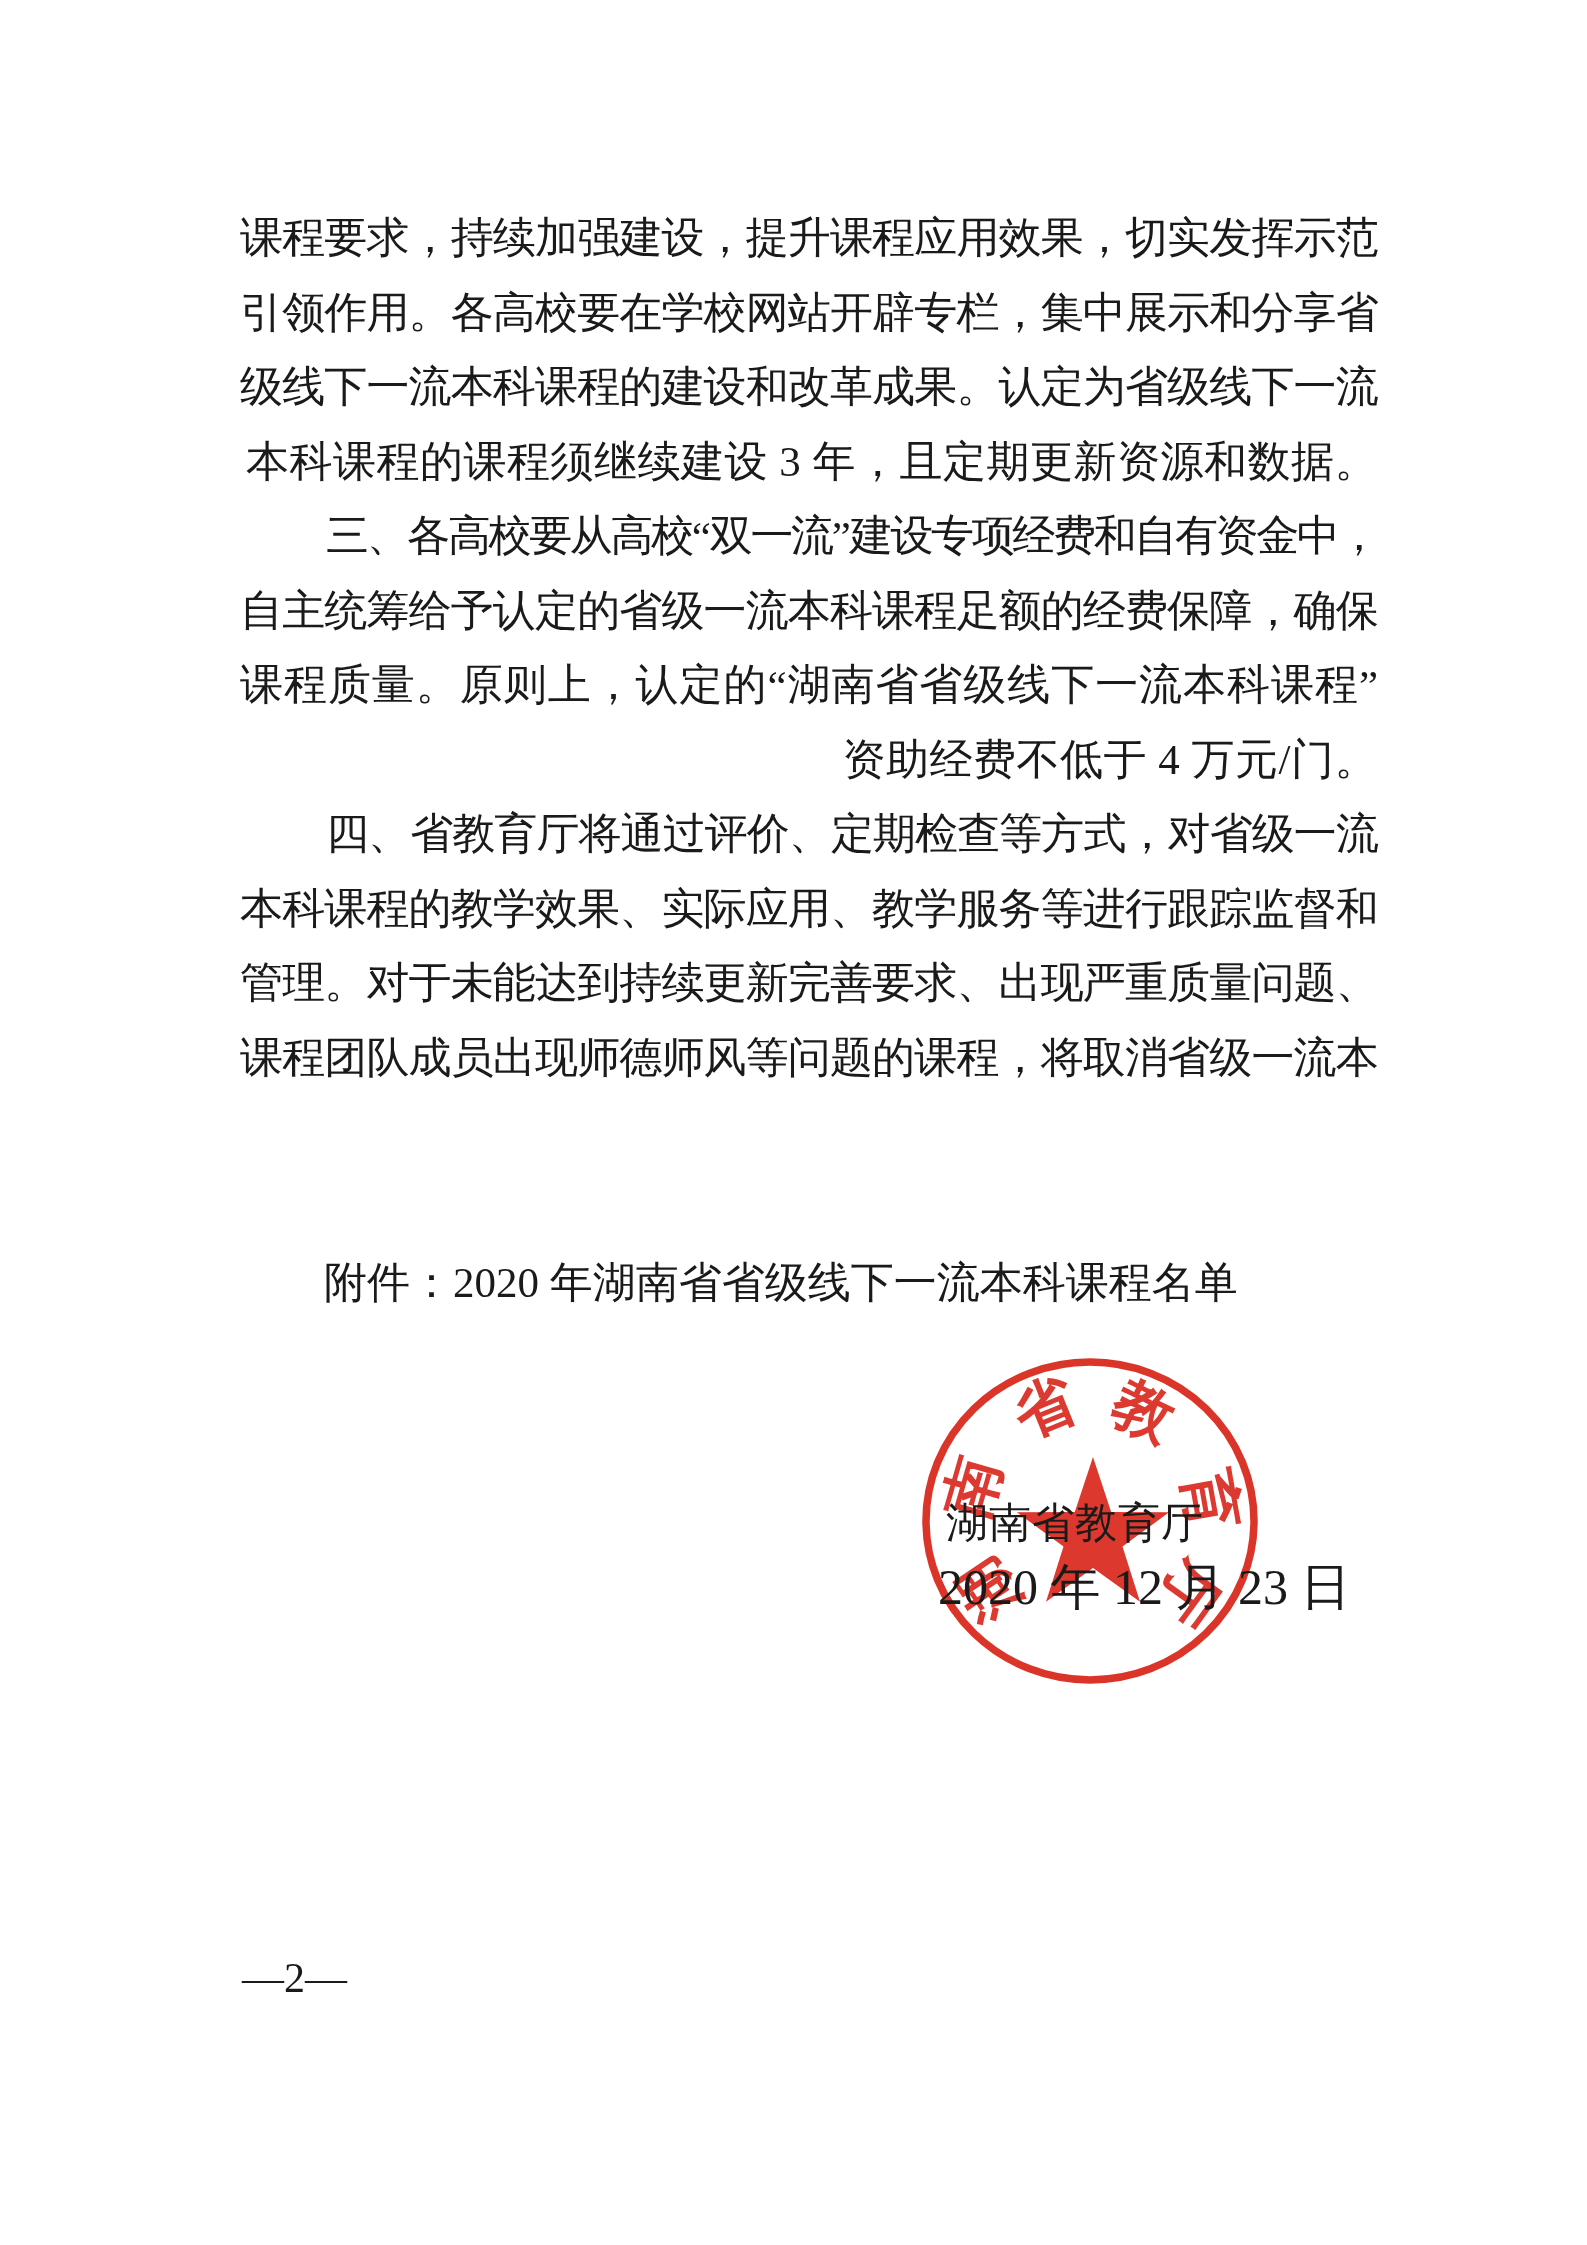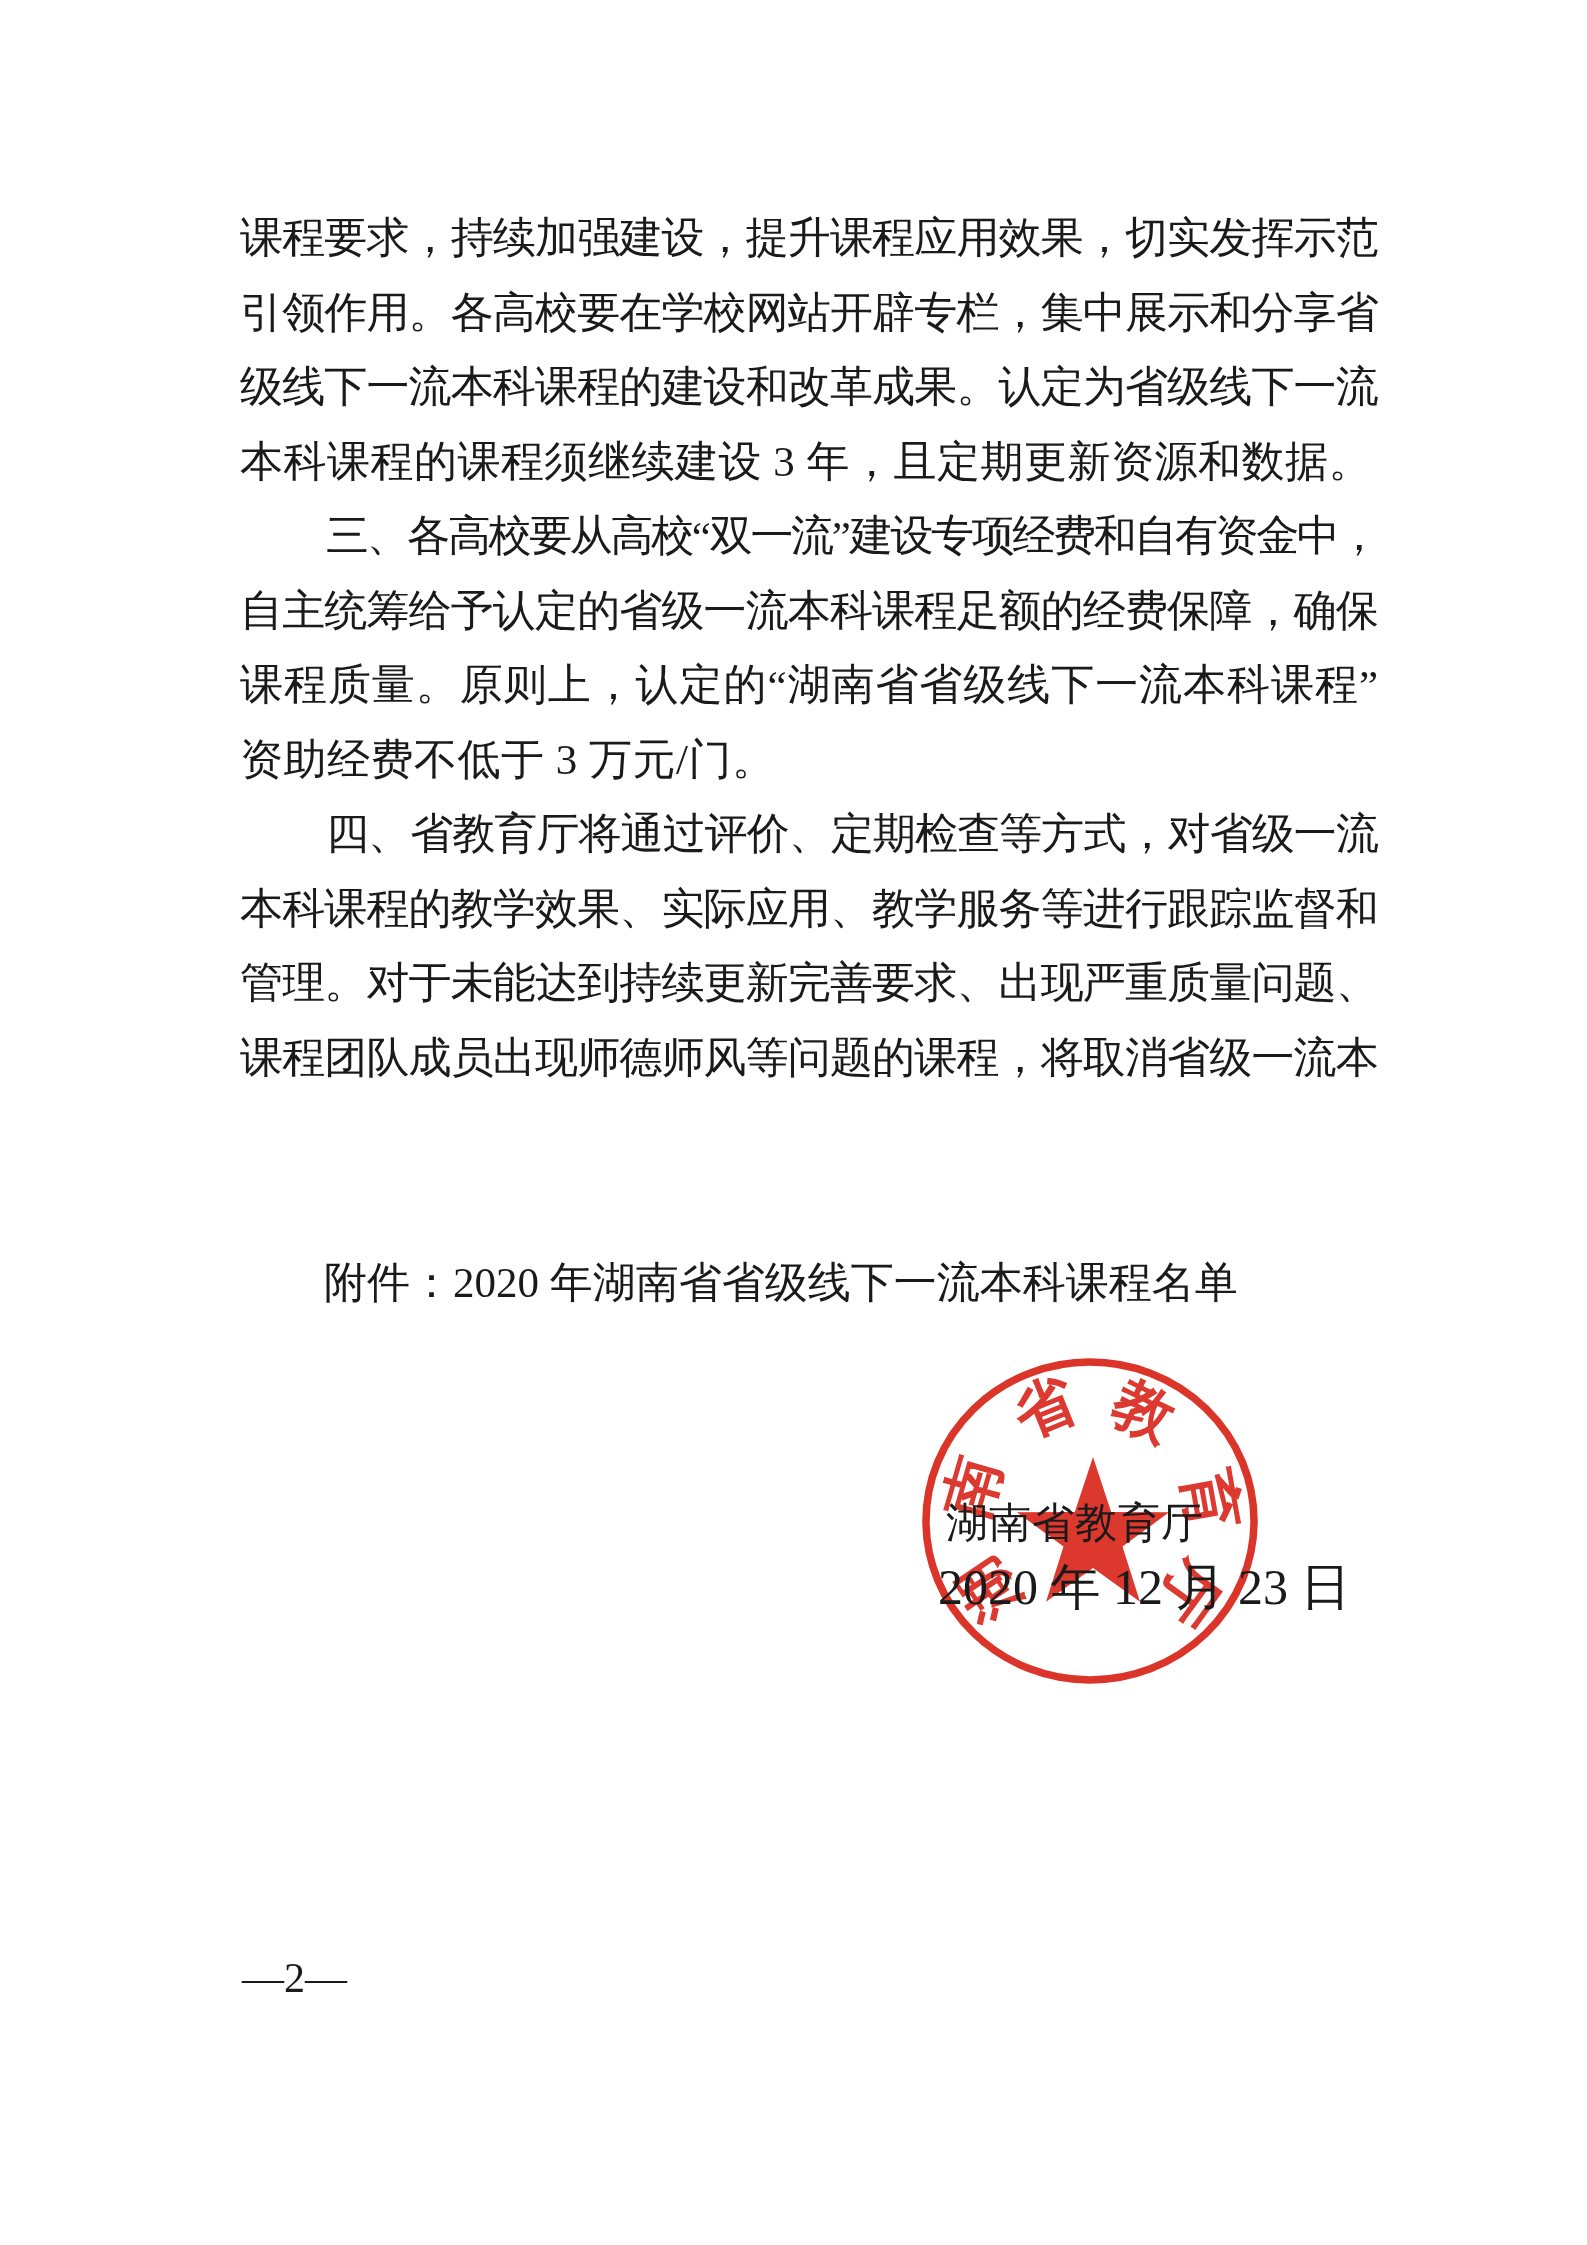--- a/index.html
+++ b/index.html
@@ -33,20 +33,21 @@
     display: block;
     white-space: pre;
     flex: 0 1 auto;
     min-width: 0;
   }
   .line.indent { padding-left: 86px; }
   .line.end {
     line-height: 74.5px;
     letter-spacing: 0.5px;
     white-space: nowrap;
+    text-align: right;
   }
   .attachment {
     position: absolute;
     left: 324px;
     top: 1246px;
     font-size: 43px;
     line-height: 74.5px;
     white-space: nowrap;
     z-index: 2;
   }
@@ -269,21 +270,21 @@
         <span>线</span>
         <span>下</span>
         <span>一</span>
         <span>流</span>
         <span>本</span>
         <span>科</span>
         <span>课</span>
         <span>程</span>
         <span>”</span>
       </div>
-    <div class="line end">资助经费不低于 3 万元/门。</div>
+    <div class="line end">资助经费不低于 4 万元/门。</div>
 
     <div class="line just indent">
         <span>四</span>
         <span>、</span>
         <span>省</span>
         <span>教</span>
         <span>育</span>
         <span>厅</span>
         <span>将</span>
         <span>通</span>

